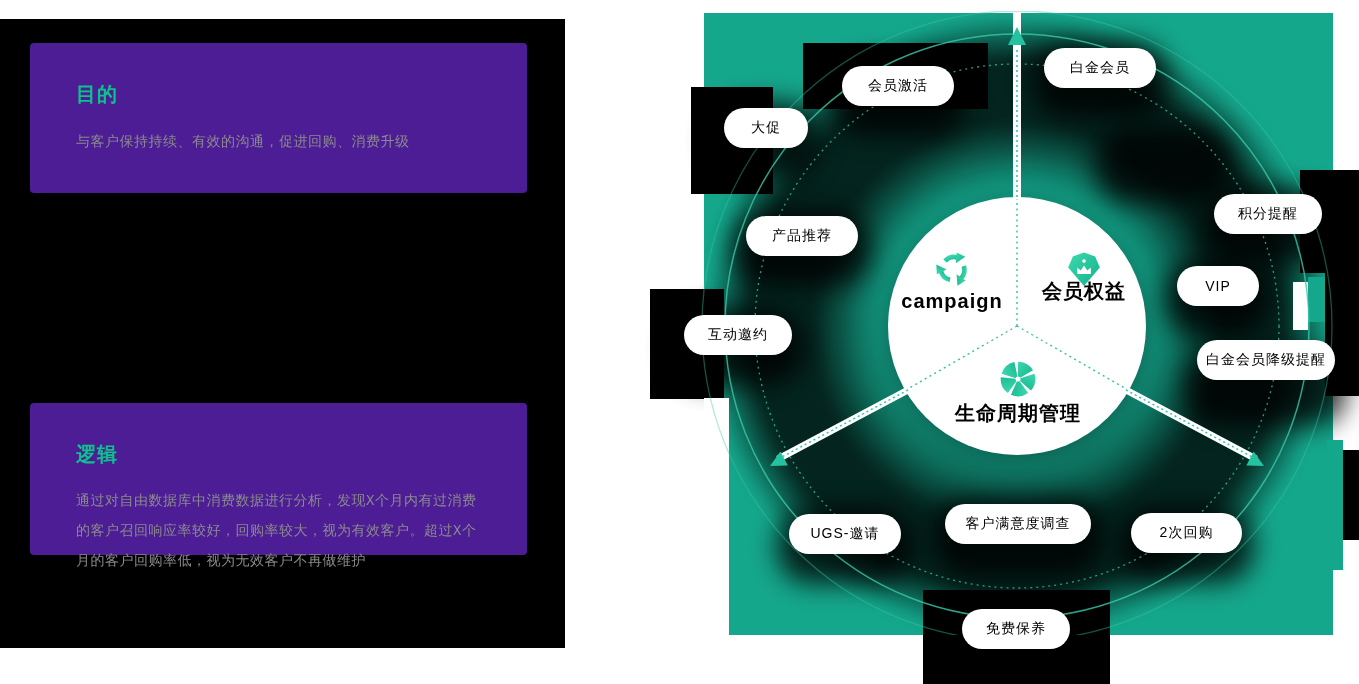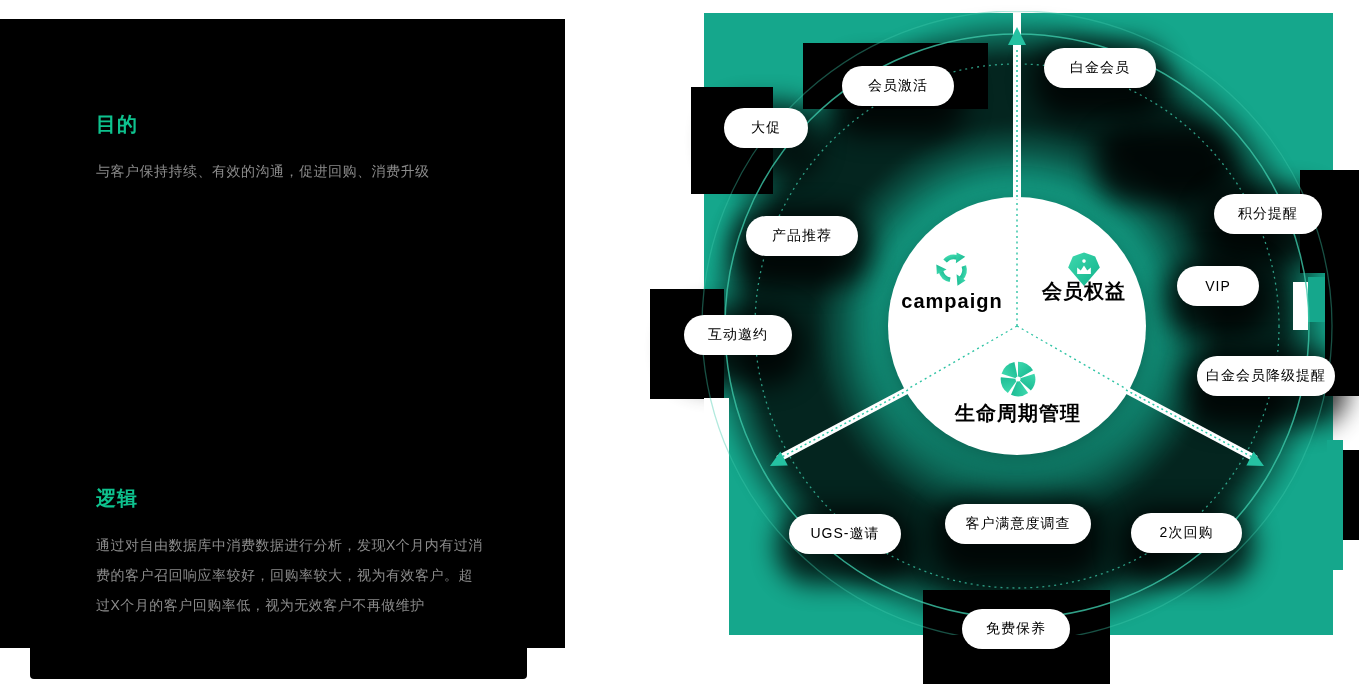--- a/index.html
+++ b/index.html
@@ -1,25 +1,25 @@
 <!DOCTYPE html>
 <html><head>
 <meta charset="utf-8">
 <style>
   html,body{margin:0;padding:0;background:#ffffff;}
   body{font-family:"Liberation Sans","DejaVu Sans",sans-serif;}
   .stage{position:relative;width:1359px;height:684px;background:#ffffff;overflow:hidden;}
 
   
   .left-panel{position:absolute;left:0;top:19px;width:565px;height:629px;background:#000;z-index:1;}
-  .card{position:absolute;background:#000000;border-radius:4px;z-index:2;box-sizing:border-box;
-        padding:38px 40px 0 66px;margin-top:30px;}
+  .card{position:absolute;background:#4c1d95;border-radius:4px;z-index:2;box-sizing:border-box;
+        padding:38px 40px 0 46px;}
   .card-1{left:30px;top:43px;width:497px;height:150px;}
   .card-2{left:30px;top:225px;width:497px;height:149px;}
-  .card-3{left:30px;top:417px;width:497px;height:232px;}
+  .card-3{left:30px;top:403px;width:497px;height:152px;font-family:Liberation Mono, monospace;}
   .card-title{font-size:20px;font-weight:700;color:#0ec28e;letter-spacing:1px;}
   .card-body{margin-top:18px;font-size:14px;color:#8b8b8b;line-height:30px;letter-spacing:.5px;}
 
   
   .teal-panel{position:absolute;left:704px;top:13px;width:629px;height:622px;background:#15a78c;z-index:1;}
 
   .art{position:absolute;}
   .art.black{background:#000;z-index:2;}
   .art.white{background:#fff;z-index:5;}
   .art.teal{background:#15a78c;z-index:5;}
@@ -130,21 +130,21 @@
     </g>
   </svg>
 
   <div class="pill" style="left:842px;top:66px;width:112px;height:40px">会员激活</div>
   <div class="pill" style="left:1044px;top:48px;width:112px;height:40px">白金会员</div>
   <div class="pill" style="left:724px;top:108px;width:84px;height:40px">大促</div>
   <div class="pill" style="left:1214px;top:194px;width:108px;height:40px">积分提醒</div>
   <div class="pill" style="left:746px;top:216px;width:112px;height:40px">产品推荐</div>
   <div class="pill" style="left:1177px;top:266px;width:82px;height:40px">VIP</div>
   <div class="pill" style="left:684px;top:315px;width:108px;height:40px">互动邀约</div>
-  <div class="pill" style="left:1197px;top:356px;width:138px;height:40px">白金会员降级提醒</div>
+  <div class="pill" style="left:1197px;top:340px;width:138px;height:40px">白金会员降级提醒</div>
   <div class="pill" style="left:789px;top:514px;width:112px;height:40px">UGS-邀请</div>
   <div class="pill" style="left:945px;top:504px;width:146px;height:40px">客户满意度调查</div>
   <div class="pill" style="left:1131px;top:513px;width:111px;height:40px">2次回购</div>
   <div class="pill" style="left:962px;top:609px;width:108px;height:40px">免费保养</div>
 
   <svg class="hub-icon" style="left:935px;top:251px" width="36" height="36" viewBox="0 0 100 100">
     <defs>
       <linearGradient id="gA" x1="0" y1="0" x2="1" y2="1">
         <stop offset="0" stop-color="#3fd9ae"></stop>
           <stop offset="1" stop-color="#10b28b"></stop>

